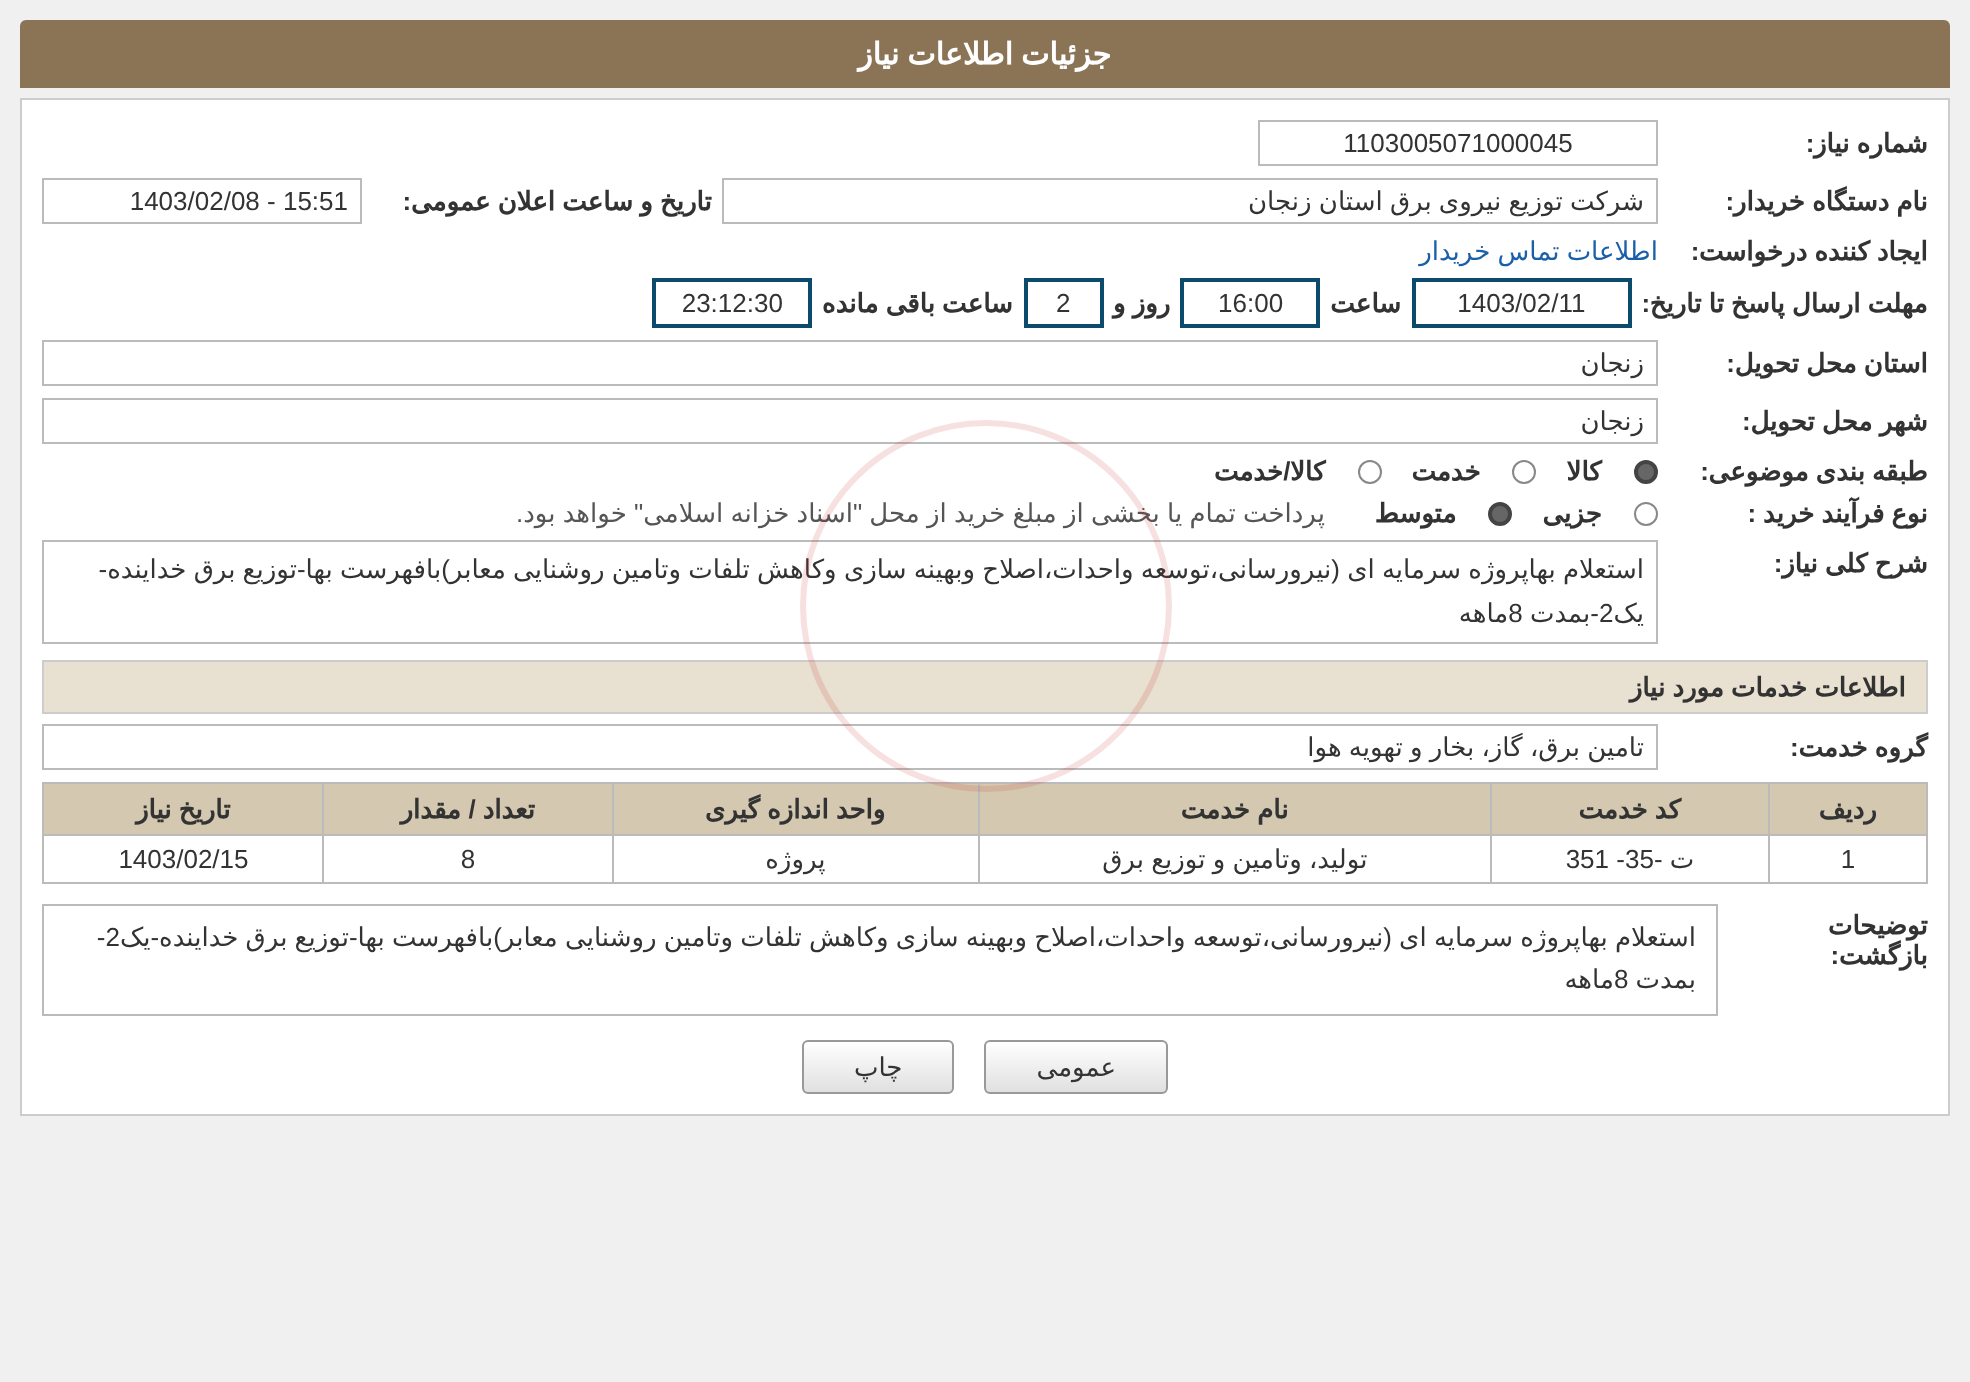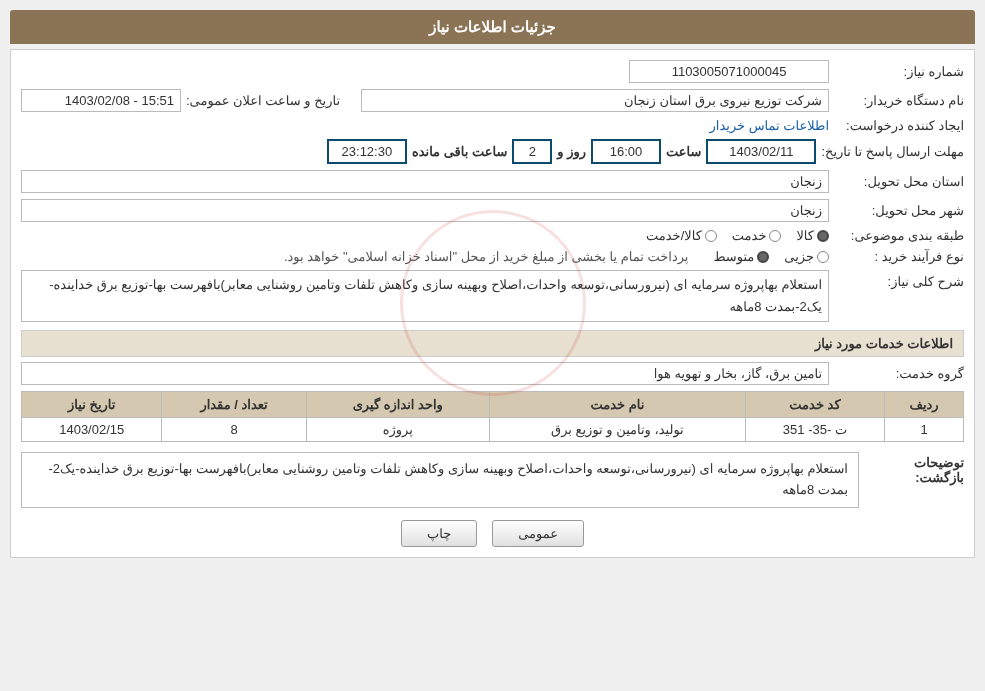--- a/index.html
+++ b/index.html
@@ -32,21 +32,21 @@
       padding: 10px;
     }
     .info-row {
       display: flex;
       align-items: center;
       margin-bottom: 6px;
       gap: 5px;
     }
     .label {
       color: #333;
-      font-weight: normal;
+      font-weight: bold;
       white-space: nowrap;
       min-width: 130px;
       text-align: right;
     }
     .field-box {
       border: 1px solid #bbb;
       background: #fff;
       padding: 3px 6px;
       min-height: 22px;
       flex: 1;
@@ -89,21 +89,22 @@
       width: 100%;
     }
     .radio-group {
       display: flex;
       gap: 15px;
       align-items: center;
     }
     .radio-item {
       display: flex;
       align-items: center;
-      gap: 3px;
+      gap: 16px;
+      font-weight: bold;
     }
     .radio-circle {
       width: 12px;
       height: 12px;
       border-radius: 50%;
       border: 1px solid #888;
       background: #fff;
       display: inline-block;
     }
     .radio-circle.selected {
@@ -194,21 +195,21 @@
   <div class="main-content watermark">
 
     <div class="info-row">
       <span class="label">شماره نیاز:</span>
       <div class="field-box" style="direction:ltr; text-align:center; min-width:200px; flex:none;">1103005071000045</div>
     </div>
 
     <div class="info-row">
       <span class="label">نام دستگاه خریدار:</span>
       <div class="field-box wide">شرکت توزیع نیروی برق استان زنجان</div>
-      <span class="label" style="min-width:170px; text-align:left;">تاریخ و ساعت اعلان عمومی:</span>
+      <span class="label" style="min-width:170px; text-align:right;">تاریخ و ساعت اعلان عمومی:</span>
       <div class="field-box" style="flex:none; width:160px; text-align:right; direction:ltr;">1403/02/08 - 15:51</div>
     </div>
 
     <div class="info-row">
       <span class="label">ایجاد کننده درخواست:</span>
       <a class="contact-link" href="#">اطلاعات تماس خریدار</a>
     </div>
 
     <div class="date-row">
       <span class="label">مهلت ارسال پاسخ تا تاریخ:</span>

